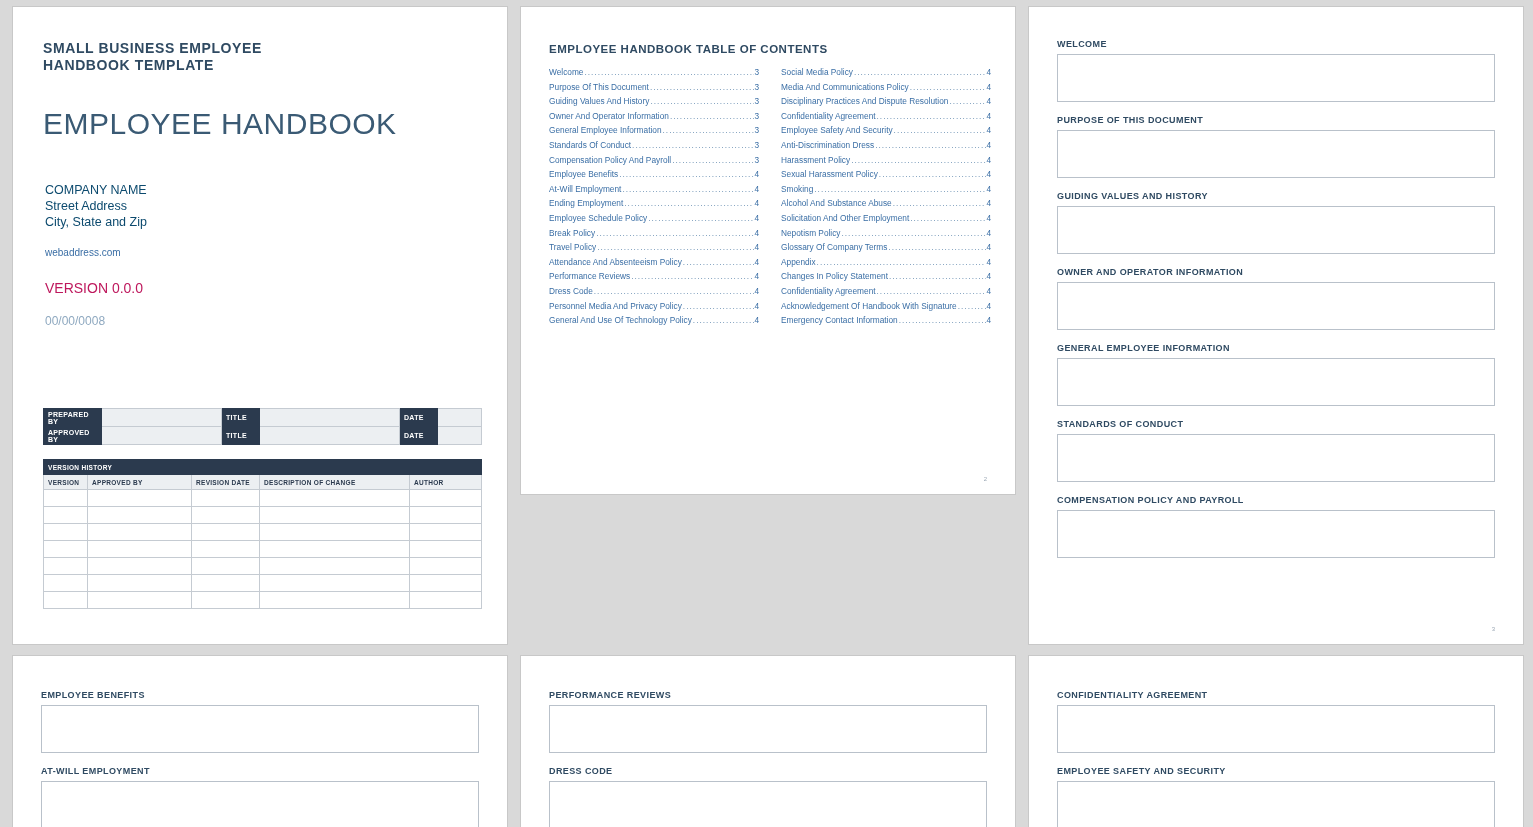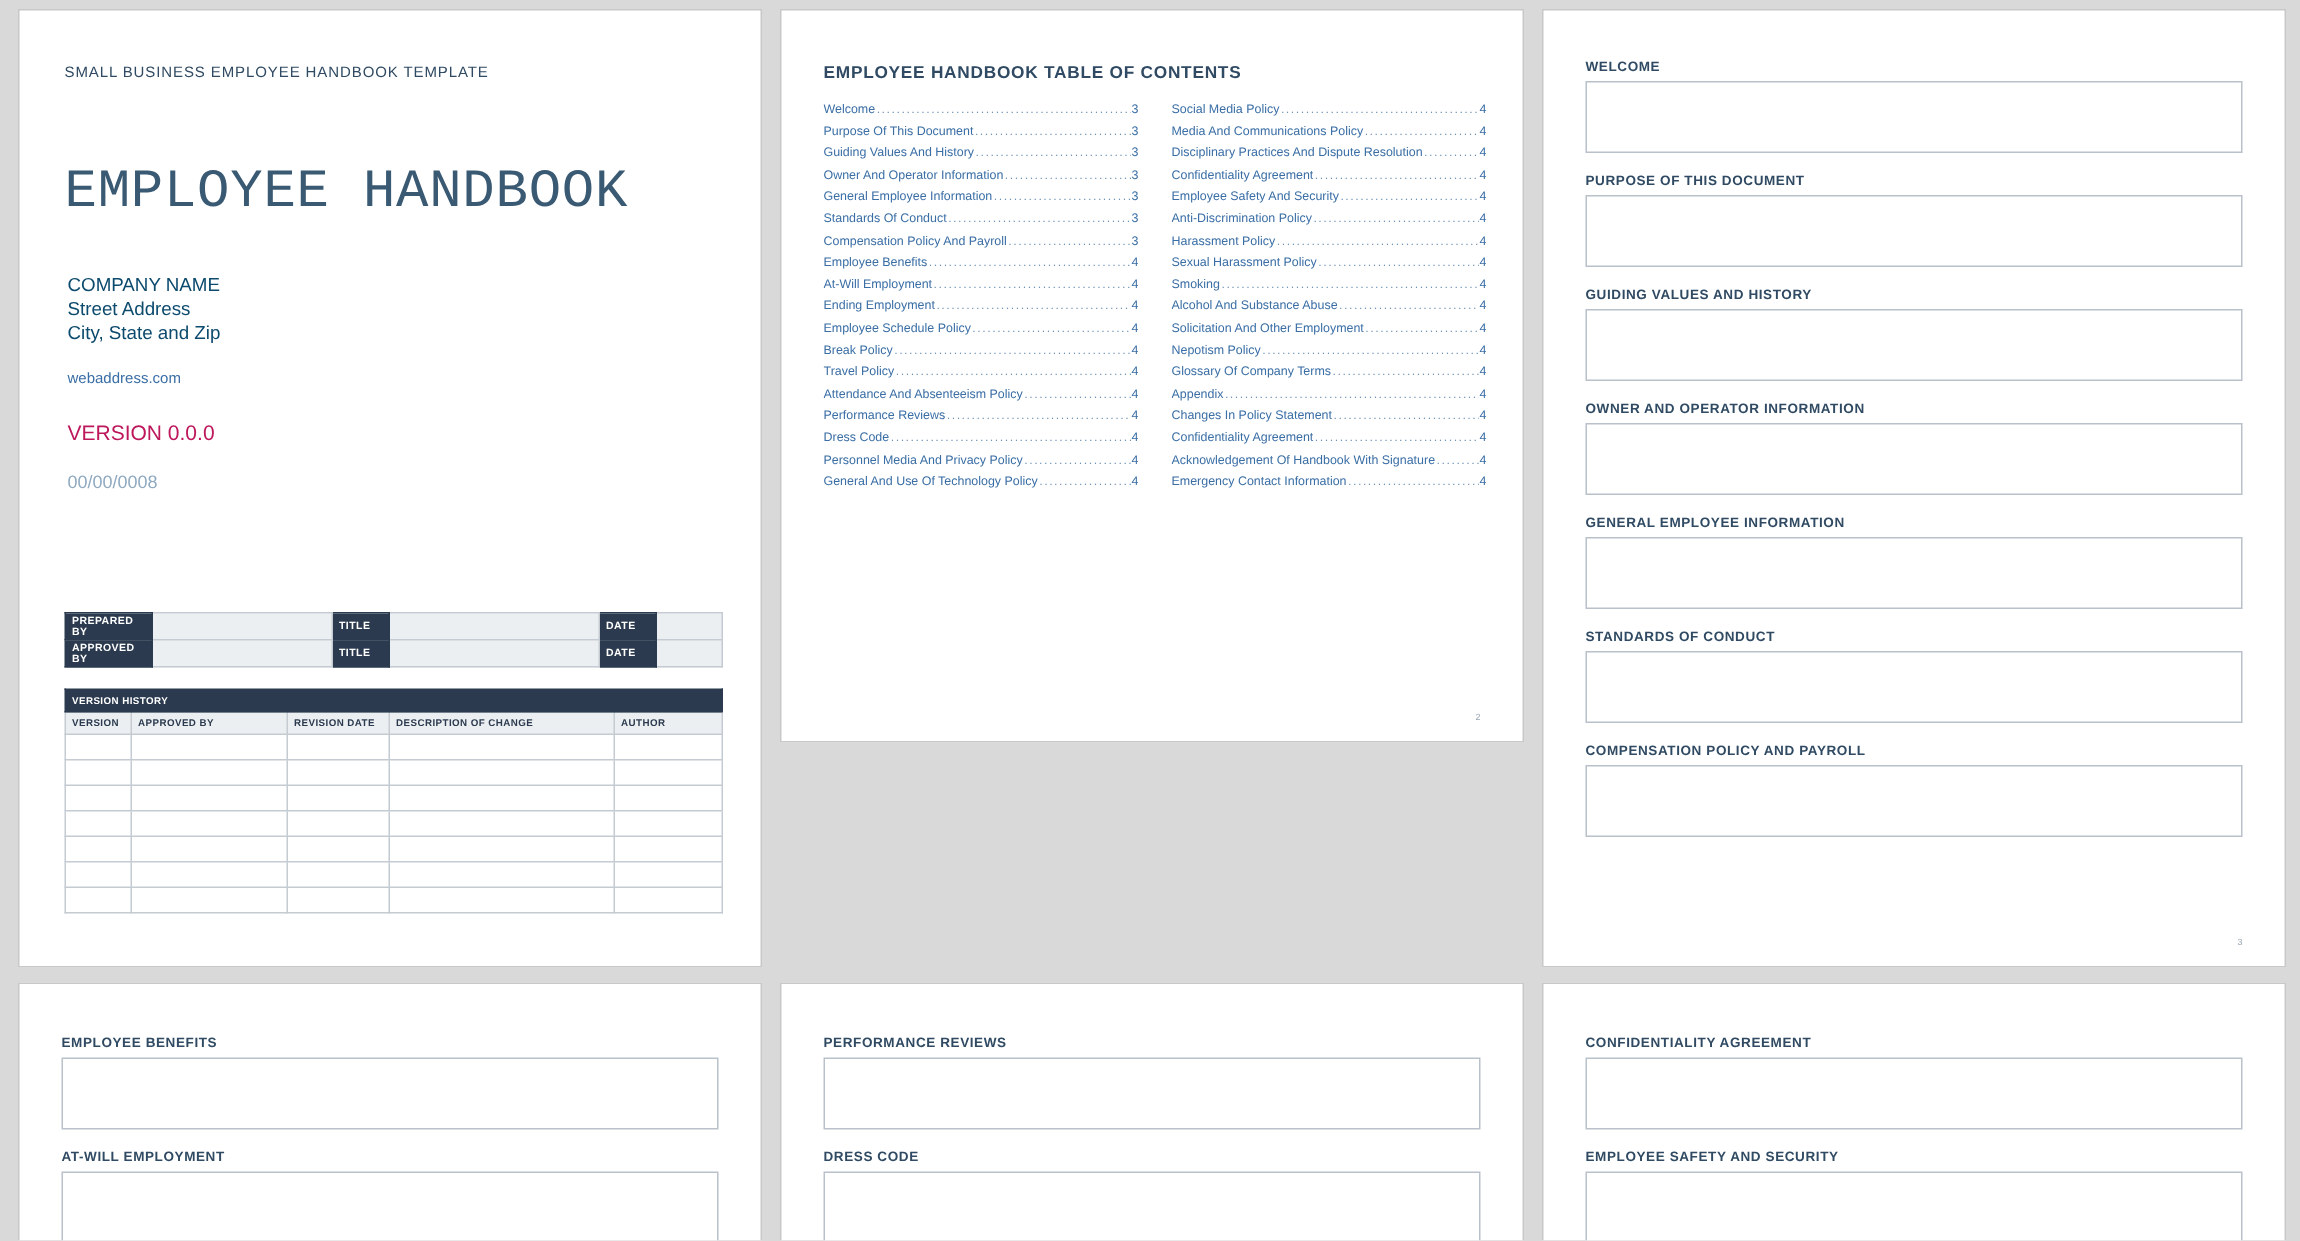--- a/index.html
+++ b/index.html
@@ -26,34 +26,33 @@
   #page2 { left: 520px; top: 6px; width: 496px; height: 489px; }
   #page3 { left: 1028px; top: 6px; width: 496px; height: 639px; }
   #page4 { left: 12px; top: 655px; width: 496px; height: 200px; }
   #page5 { left: 520px; top: 655px; width: 496px; height: 200px; }
   #page6 { left: 1028px; top: 655px; width: 496px; height: 200px; }
 
   .p1-kicker {
     position: absolute;
     left: 30px; top: 33px;
     width: 300px;
-    font-size: 10px;
-    font-weight: normal;
+    font-size: 14px;
+    font-weight: bold;
     letter-spacing: .6px;
     line-height: 17px;
     color: #2f4a62;
   }
   .p1-title {
     position: absolute;
     left: 30px; top: 100px;
-    font-size: 36px;
+    font-size: 30px;
     letter-spacing: .5px;
     color: #3a5a74;
     font-weight: 400;
-    font-family: Liberation Mono, monospace;
   }
   .p1-company {
     position: absolute;
     left: 32px; top: 176px;
     font-size: 12.5px;
     line-height: 15.8px;
     color: #0c4a6e;
   }
   .p1-web {
     position: absolute;
@@ -416,21 +415,21 @@
           <span class="lbl">Confidentiality Agreement </span>
           <span class="dots">........................................................................................................................</span>
           <span class="pg">4</span>
         </div>
         <div class="toc-row">
           <span class="lbl">Employee Safety And Security </span>
           <span class="dots">........................................................................................................................</span>
           <span class="pg">4</span>
         </div>
         <div class="toc-row">
-          <span class="lbl">Anti-Discrimination Policy </span>
+          <span class="lbl">Anti-Discrimination Dress </span>
           <span class="dots">........................................................................................................................</span>
           <span class="pg">4</span>
         </div>
         <div class="toc-row">
           <span class="lbl">Harassment Policy </span>
           <span class="dots">........................................................................................................................</span>
           <span class="pg">4</span>
         </div>
         <div class="toc-row">
           <span class="lbl">Sexual Harassment Policy </span>

